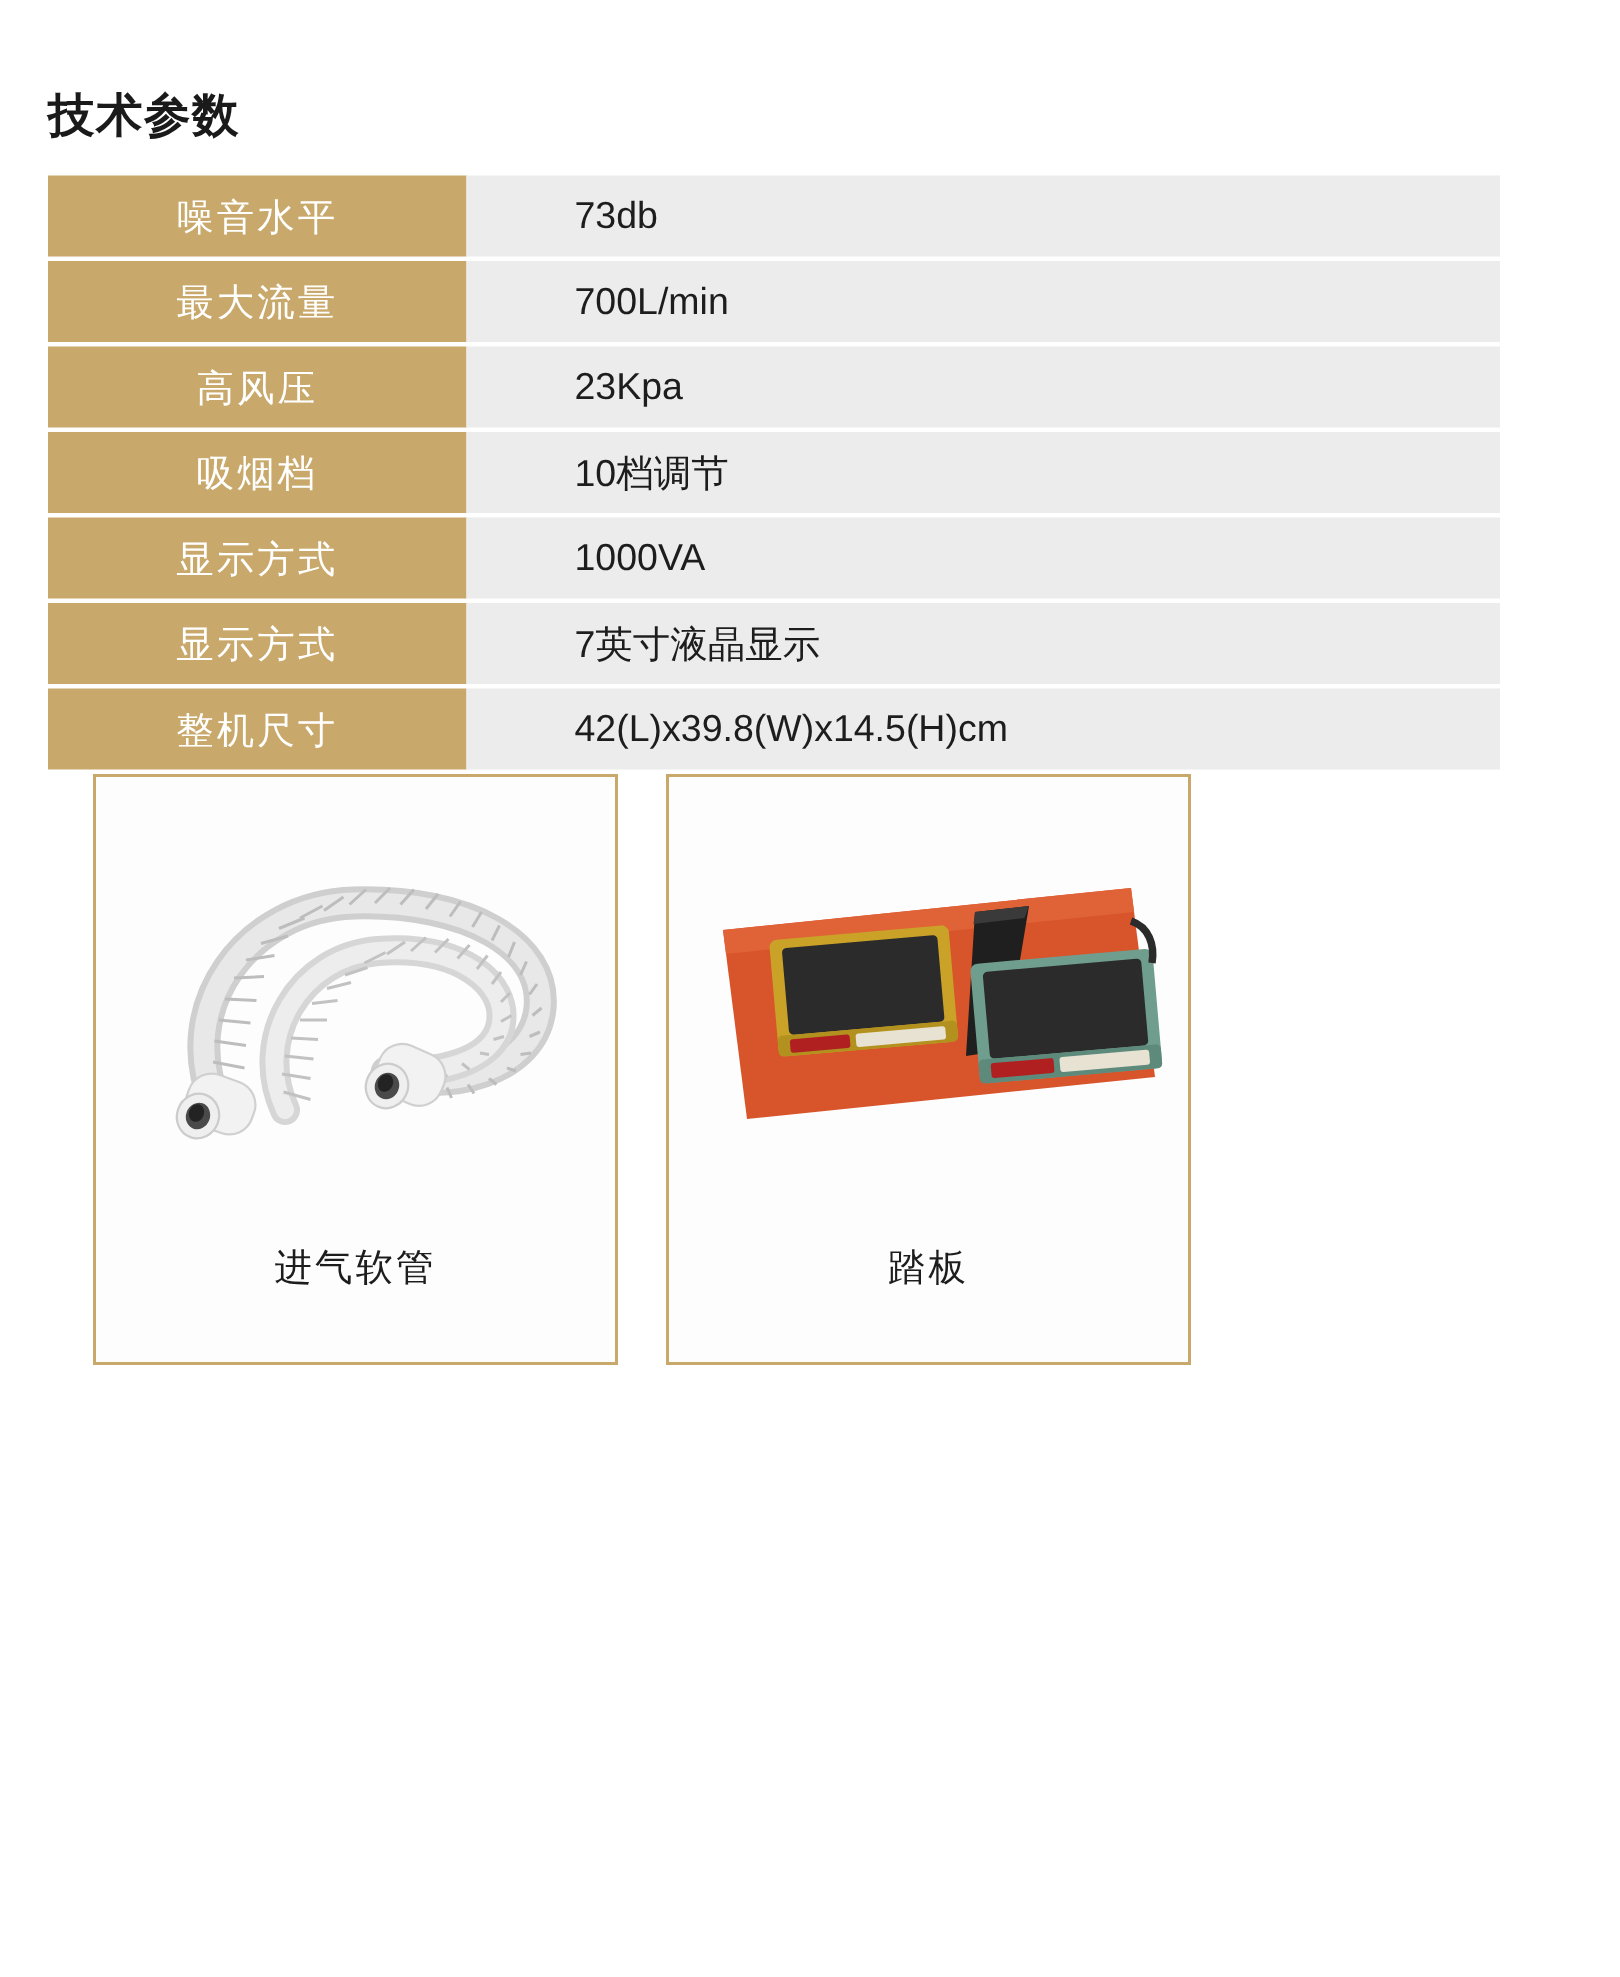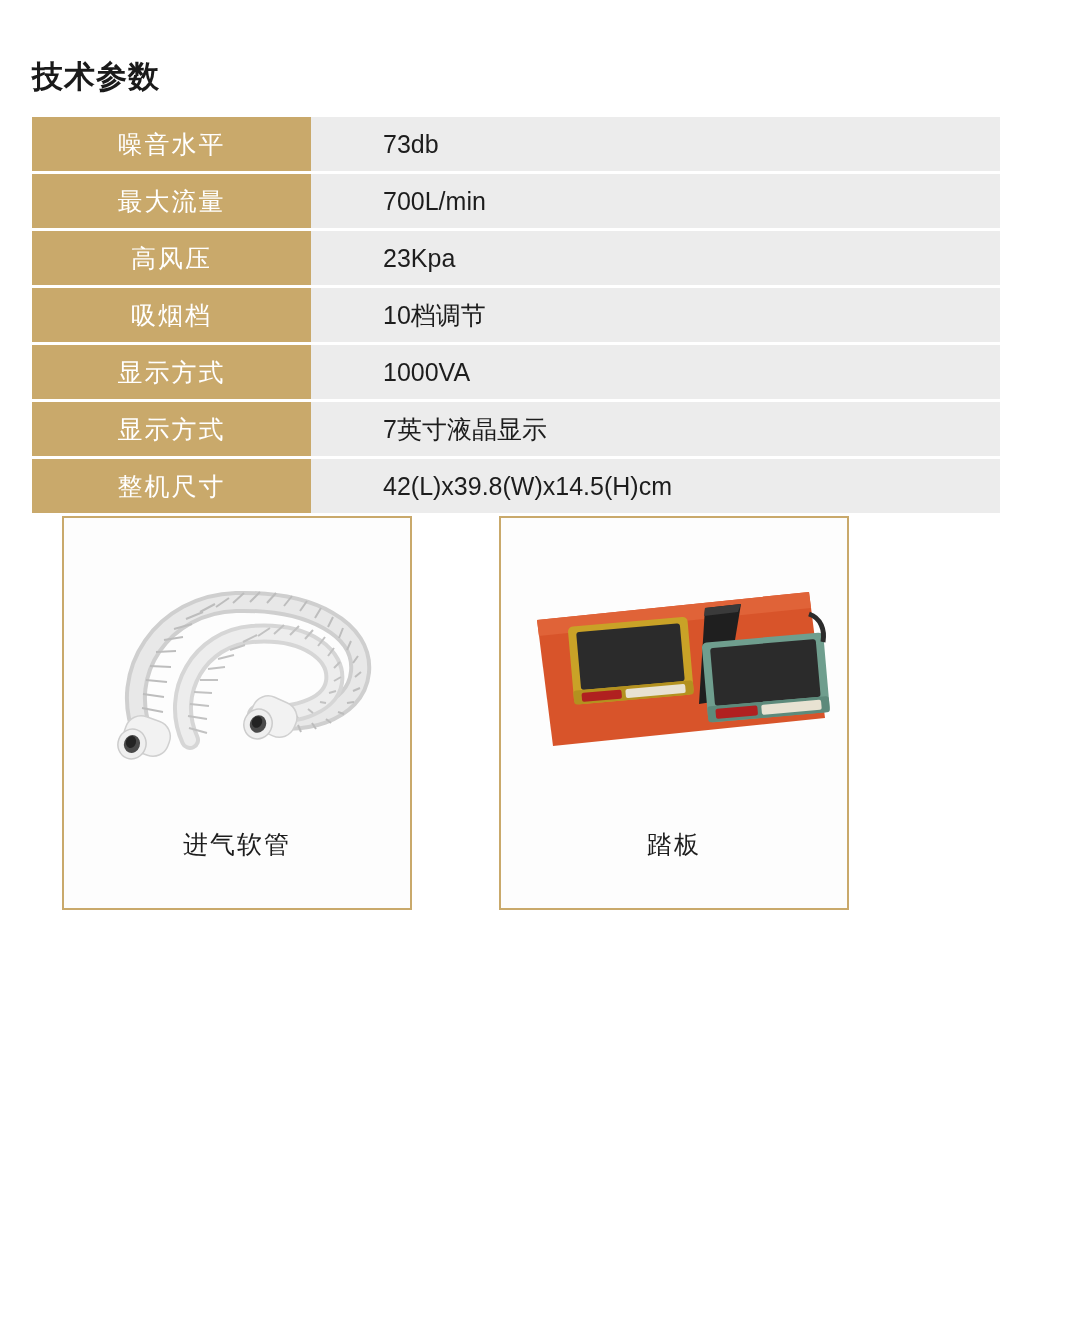--- a/index.html
+++ b/index.html
@@ -57,21 +57,21 @@
     padding-left: 72px;
     vertical-align: middle;
     height: 52px;
   }
   .accessories-title {
     padding-top: 26px;
     padding-bottom: 12px;
   }
   .acc-row {
     display: flex;
-    gap: 87px;
+    gap: 32px;
     padding-left: 30px;
     align-items: flex-end;
   }
   .acc-card {
     width: 350px;
     height: 394px;
     border: 2px solid #c9a96b;
     background: #fdfdfd;
     display: flex;
     flex-direction: column;

